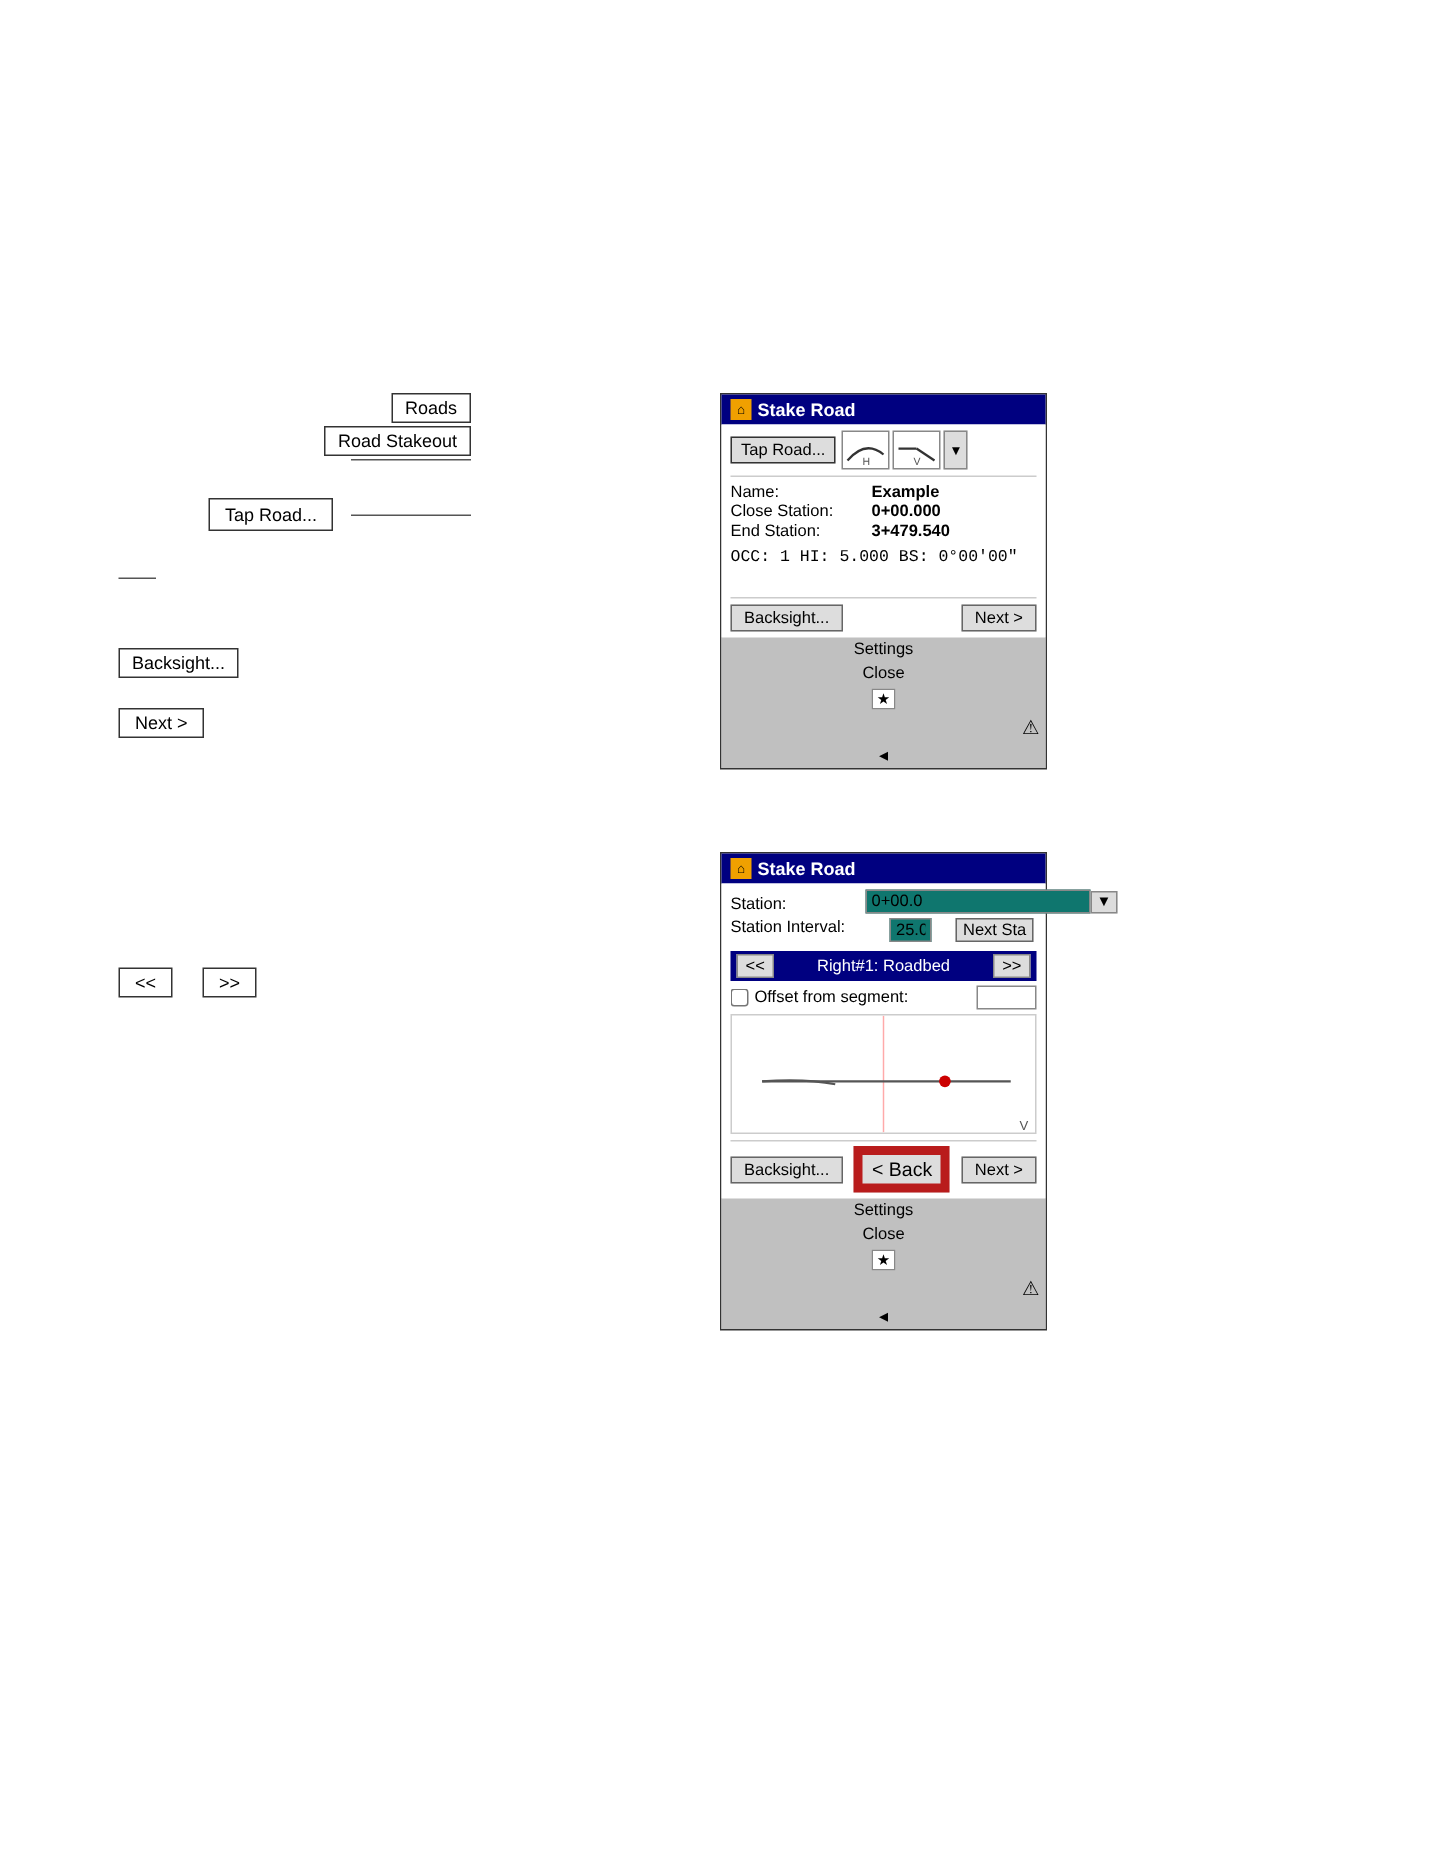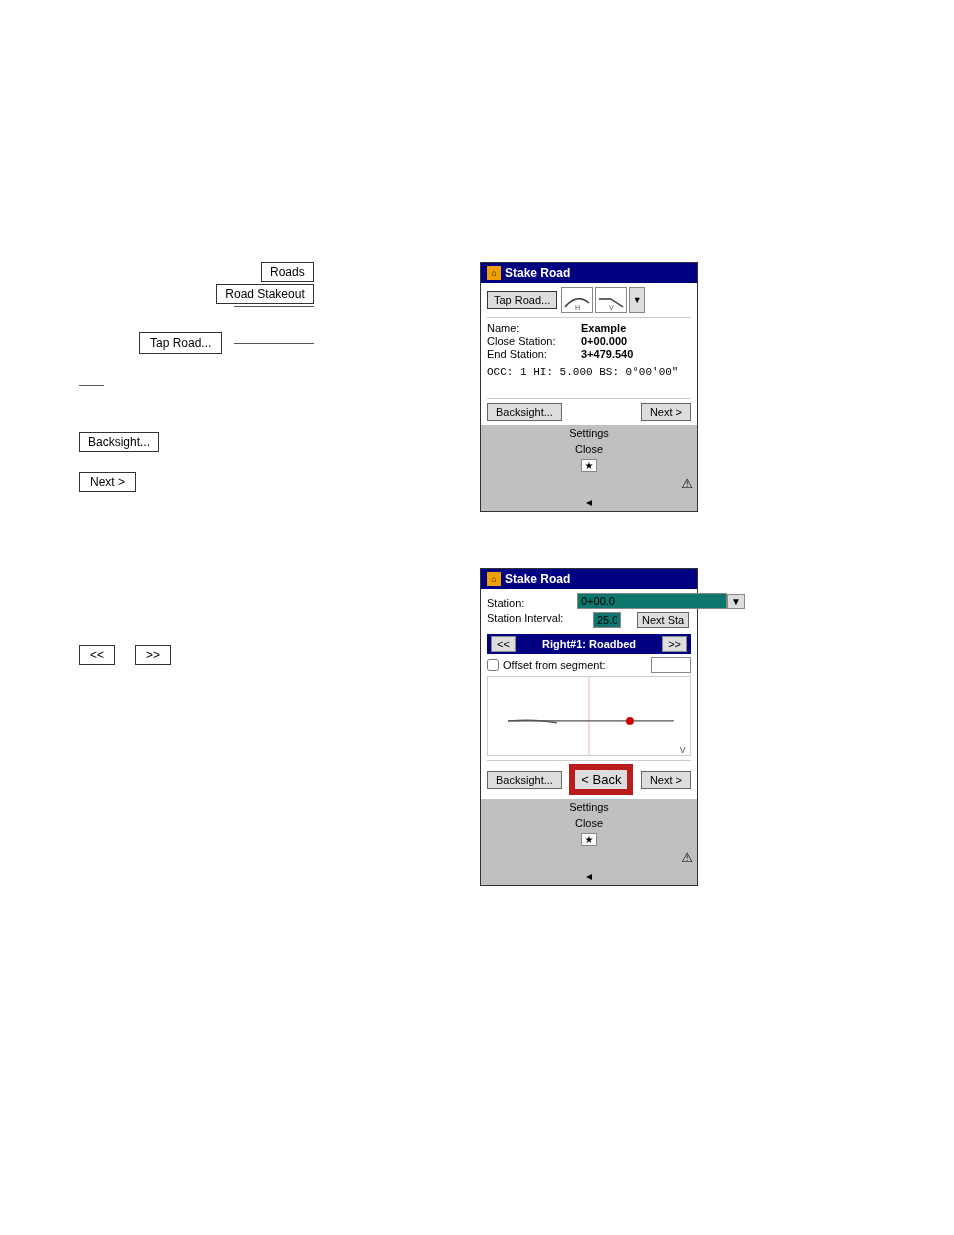--- a/index.html
+++ b/index.html
@@ -340,21 +340,21 @@
       color: #000;
       padding: 1px 5px;
       font-size: 11px;
       cursor: pointer;
     }
 
     .roadbed-label {
       flex: 1;
       text-align: center;
       font-size: 11px;
-      font-weight: bold;
+      font-weight: normal;
       color: #fff;
     }
 
     .offset-segment-row {
       display: flex;
       align-items: center;
       gap: 4px;
       margin-bottom: 3px;
     }
 

